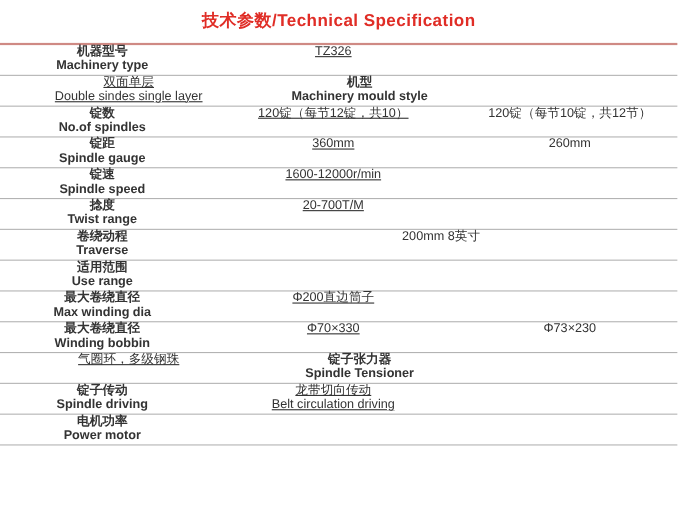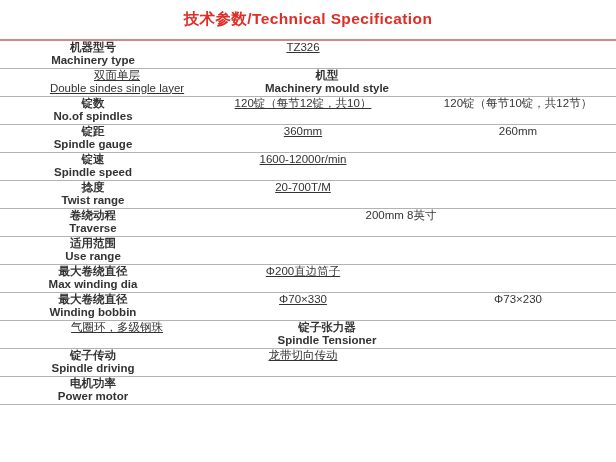--- a/index.html
+++ b/index.html
@@ -120,21 +120,21 @@
           <div class="cell cell-v2"><div class="val">Φ70×330</div></div>
           <div class="cell cell-v3"><div class="val">Φ73×230</div></div>
         </div>
         <div class="row">
           <div class="cell cell-v2"><div class="val">气圈环，多级钢珠</div></div>
           <div class="cell cell-label"><div class="zh">锭子张力器</div><div class="en">Spindle Tensioner</div></div>
           <div class="cell cell-v3"></div>
         </div>
         <div class="row">
           <div class="cell cell-label"><div class="zh">锭子传动</div><div class="en">Spindle driving</div></div>
-          <div class="cell cell-v2"><div class="val">龙带切向传动</div></div>
+          <div class="cell cell-v2"><div class="val">龙带切向传动</div><div class="val">Belt circulation driving</div></div>
           <div class="cell cell-v3"></div>
         </div>
         <div class="row">
           <div class="cell cell-label"><div class="zh">电机功率</div><div class="en">Power motor</div></div>
           <div class="cell cell-v3"></div>
         </div>
       </div>
   </div>
 </div>
 

